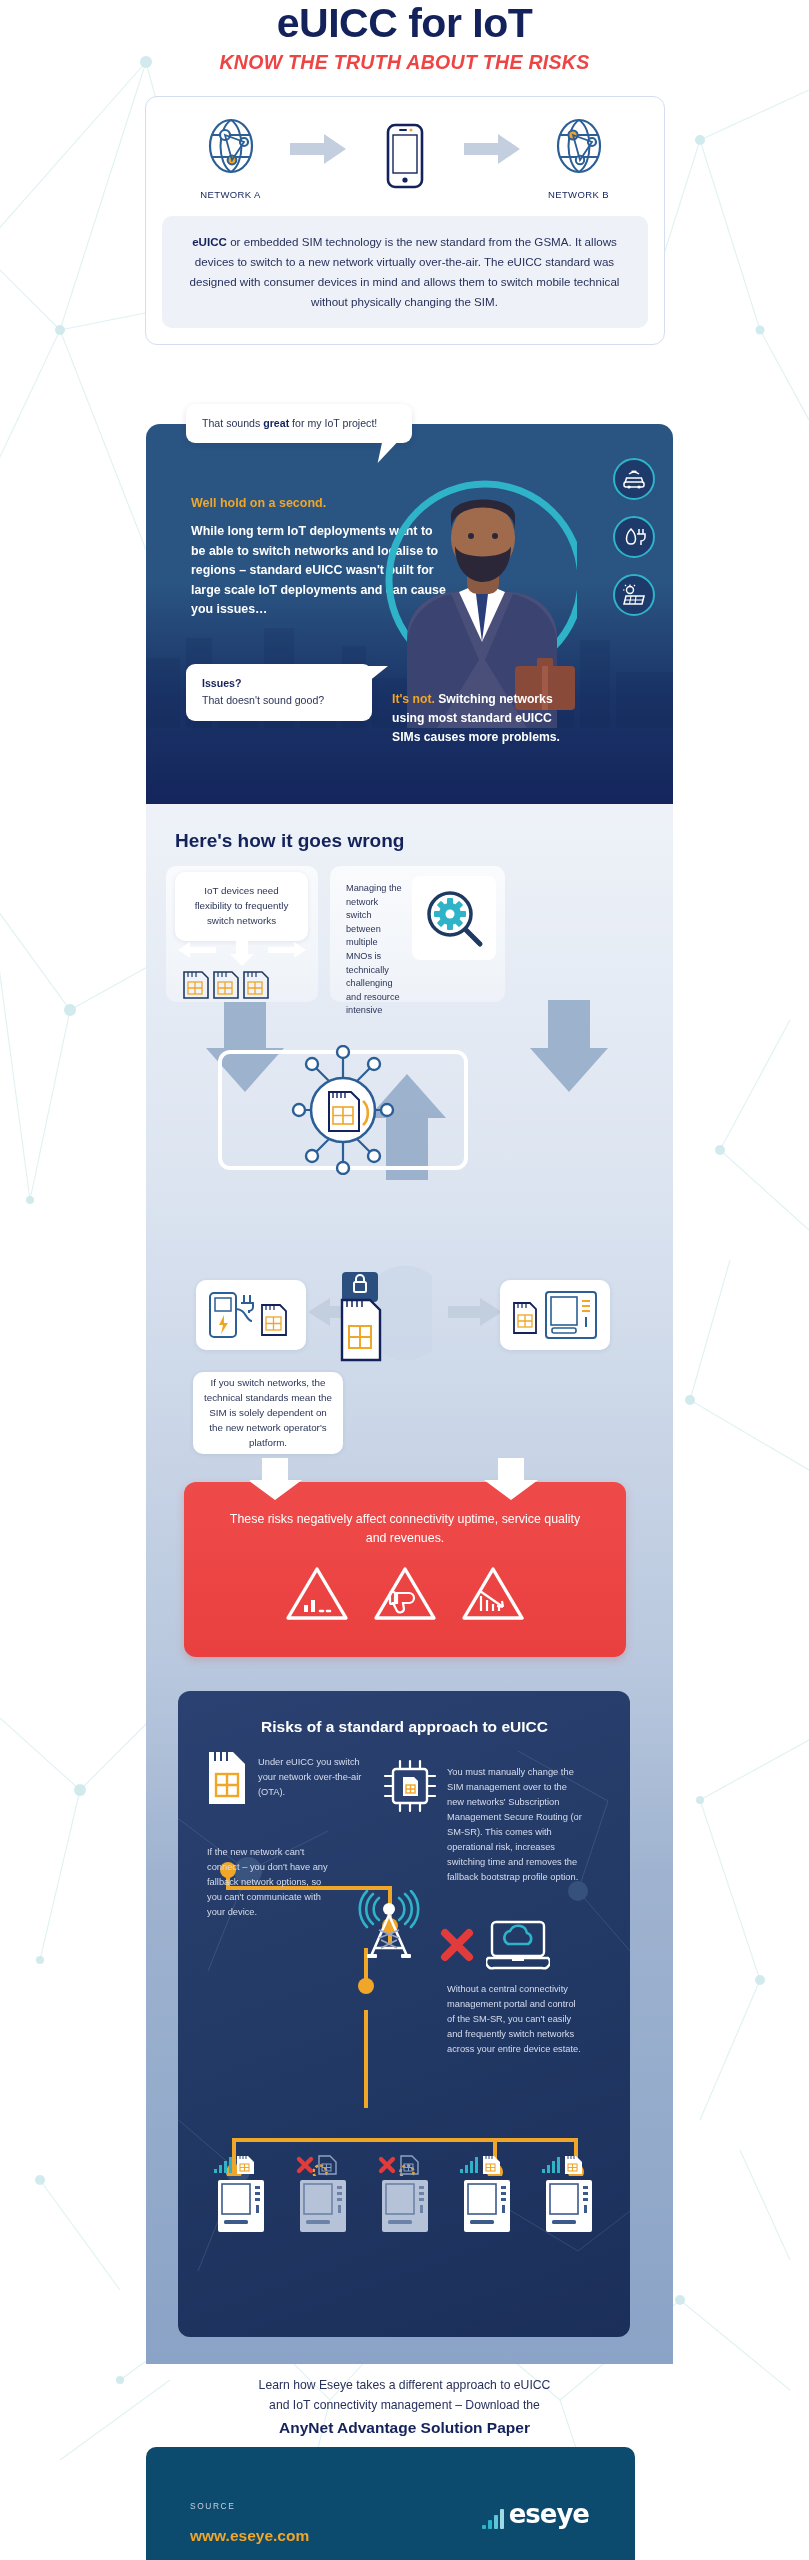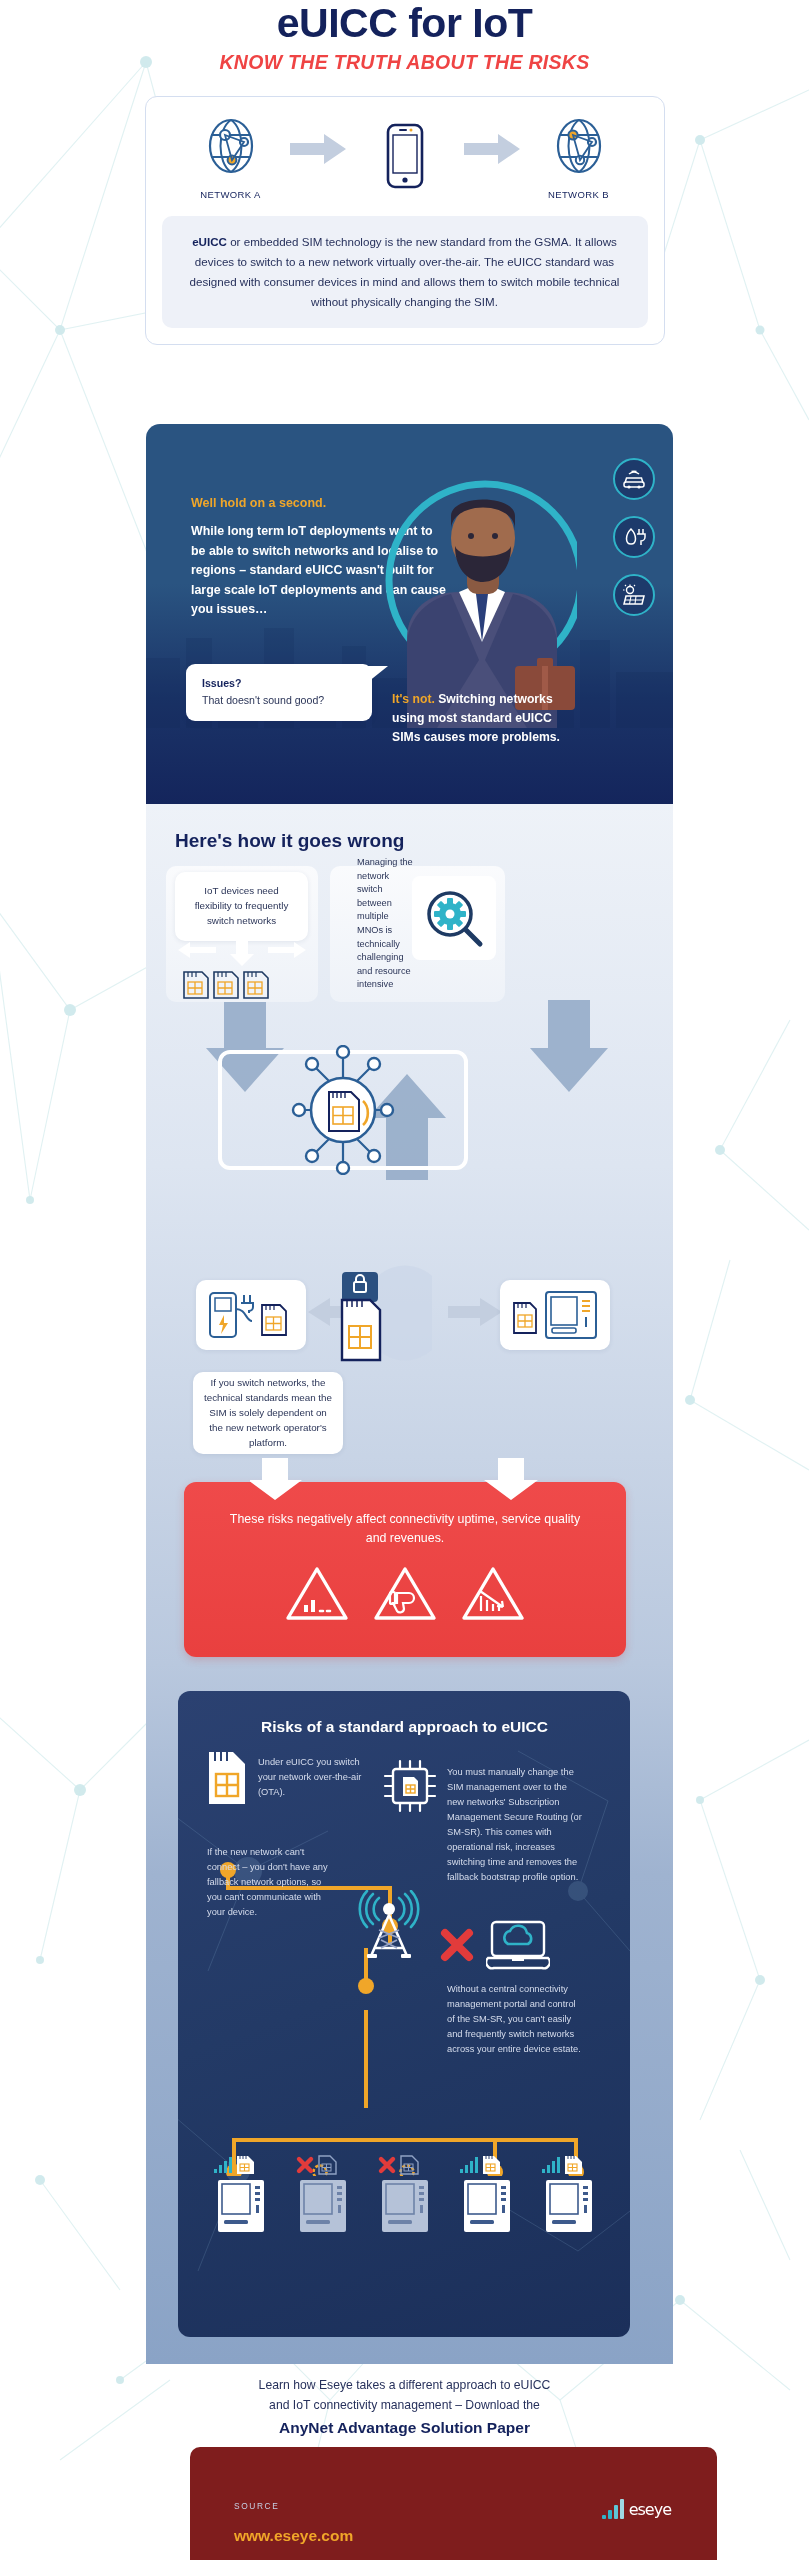--- a/index.html
+++ b/index.html
@@ -103,21 +103,21 @@
   }
   .wcard .ct {
     font-size: 9.8px; line-height: 1.52; color: #2b3558; text-align: center;
   }
   
   .c1 { left: 175px; top: 872px; width: 133px; padding: 12px 10px; background:#fff; }
   .c1-wrap { position: absolute; z-index: 4; left: 166px; top: 866px; width: 152px; height: 136px;
              background: linear-gradient(180deg,#fafbfd 0%, #eef2f8 100%); border-radius: 10px; }
   .c2-wrap { position: absolute; z-index: 4; left: 330px; top: 866px; width: 175px; height: 136px;
              background: linear-gradient(180deg,#fafbfd 0%, #eef2f8 100%); border-radius: 10px; }
-  .c2 { left: 338px; top: 848px; width: 68px; padding: 8px 4px 8px 8px; background: transparent; box-shadow: none; margin-left: 11px; }
+  .c2 { left: 338px; top: 874px; width: 68px; padding: 8px 4px 8px 8px; background: transparent; box-shadow: none; }
   .c2 .ct { text-align: left; font-size: 9.2px; line-height: 1.48; }
   .c2-icon { position: absolute; z-index: 5; left: 412px; top: 876px; width: 84px; height: 84px;
              background: #fff; border-radius: 8px; display:flex; align-items:center; justify-content:center; }
   
   .hub-wrap { position: absolute; z-index: 4; left: 218px; top: 1050px; width: 250px; height: 120px;
               border: 4px solid #ffffff; border-radius: 12px; }
   
   .c3 { left: 196px; top: 1280px; width: 110px; height: 70px; display:flex; align-items:center; justify-content:center; }
   .c4 { left: 336px; top: 1272px; width: 48px; height: 78px; background: #1d3a6b; border-radius: 6px 6px 0 0; }
   .c5 { left: 500px; top: 1280px; width: 110px; height: 70px; display:flex; align-items:center; justify-content:center; }
@@ -160,30 +160,29 @@
   .vend { width: 62px; text-align: center; }
   
   .cta {
     position: absolute; z-index: 5; left: 0; right: 0; top: 2376px;
     text-align: center;
   }
   .cta-l1 { font-size: 12.2px; line-height: 1.6; color: #27315c; }
   .cta-l2 { margin-top: 4px; font-size: 15.5px; font-weight: 700; color: #14225c; }
   .footer {
     position: absolute; z-index: 5; left: 146px; top: 2447px;
-    width: 527px; height: 113px; border-radius: 10px 10px 0 0;
-    background: #7f1d1d;
-    margin-left: 44px;
+    width: 489px; height: 113px; border-radius: 10px 10px 0 0;
+    background: #0c4a6e;
   }
   .src-label { position: absolute; left: 44px; top: 54px; font-size: 8.4px;
                letter-spacing: 1.6px; color: #c6cfe2; font-weight: 400; }
   .src-url { position: absolute; left: 44px; top: 80px; font-size: 15.5px;
              font-weight: 700; color: #f0a629; }
   .logo { position: absolute; right: 46px; top: 52px; display: flex; align-items: flex-end; gap: 5px; }
-  .logo-word { font-size: 16px; font-weight: 400; color: #ffffff; letter-spacing: -1px;
+  .logo-word { font-size: 26px; font-weight: 700; color: #ffffff; letter-spacing: -1px;
                font-family: "DejaVu Sans", sans-serif; }
   .bars { display: flex; align-items: flex-end; gap: 2.5px; height: 20px; }
   .bars i { display:block; width: 3.5px; border-radius: 1px; }
 </style>
 </head>
 <body>
 
 <div class="page">
 
   <svg class="netbg" width="809" height="2560" viewBox="0 0 809 2560">
@@ -336,20 +335,24 @@
         <svg width="24" height="22" viewBox="0 0 24 22">
             <circle cx="8" cy="6" r="3.5" fill="none" stroke="#fff" stroke-width="1.4"></circle>
             <path d="M8 0.5 V2 M2.5 6 H1 M4 2 L3 1 M12 2 L13 1" stroke="#fff" stroke-width="1.2"></path>
             <path d="M4 12 H22 L20 20 H2 Z" fill="none" stroke="#fff" stroke-width="1.5"></path>
             <path d="M9 12 L7.5 20 M14 12 L13 20 M3 16 H21" stroke="#fff" stroke-width="1.1"></path>
           </svg>
       </div>
     </div>
   </div>
 
+  <div class="bubble bubble-1">
+    <span>That sounds </span><b>great</b><span> for my IoT project!</span>
+    <span class="bubble-tail tail-1"></span>
+  </div>
   <div class="bubble bubble-2">
     <span class="bubble-title">Issues?</span>
     <span>That doesn't sound good?</span>
     <span class="bubble-tail tail-2"></span>
   </div>
   <div class="hero-closing">
     <span class="hl">It's not.</span><span> Switching networks using most standard eUICC SIMs causes more problems.</span>
   </div>
 
   <div class="mid"></div>

